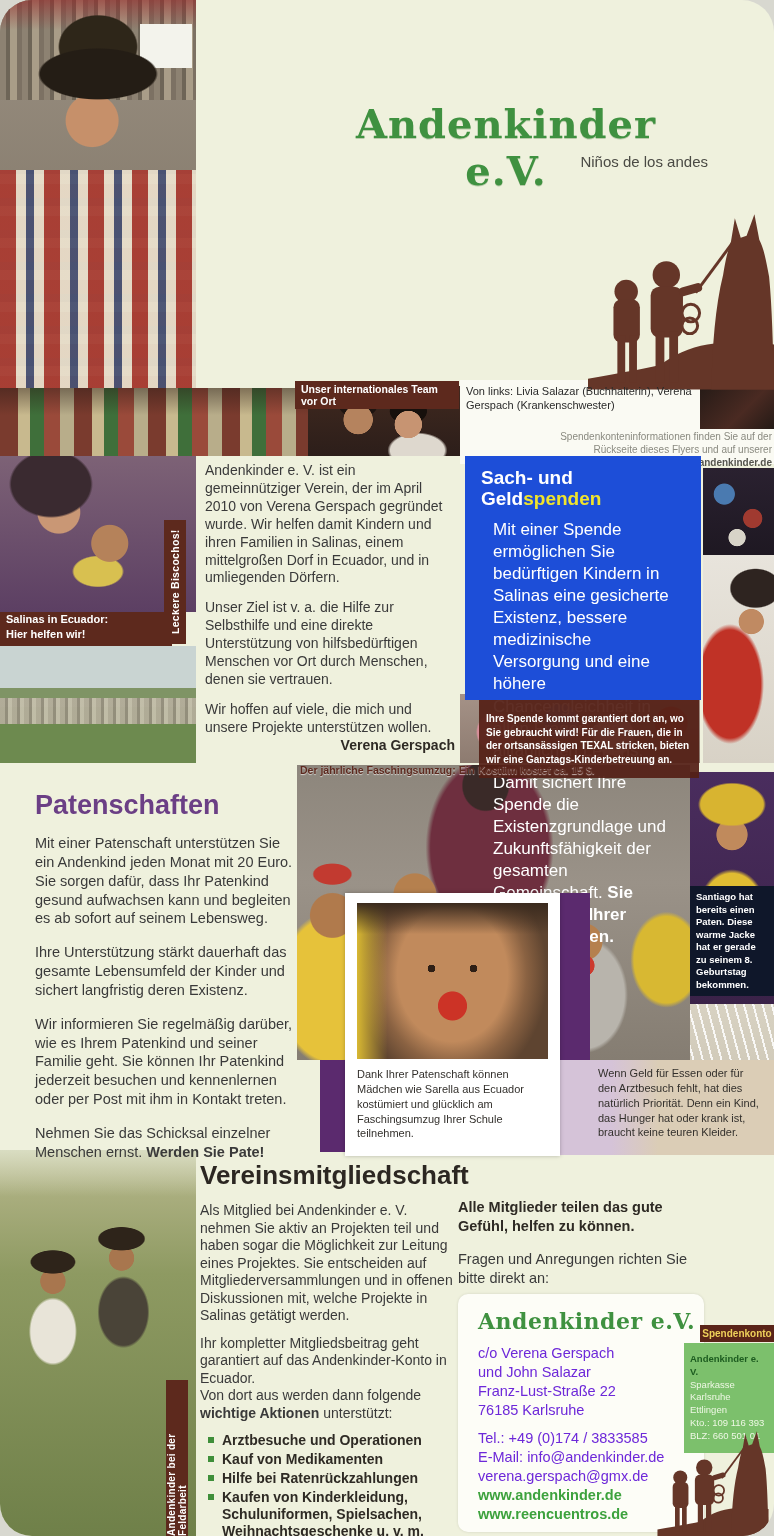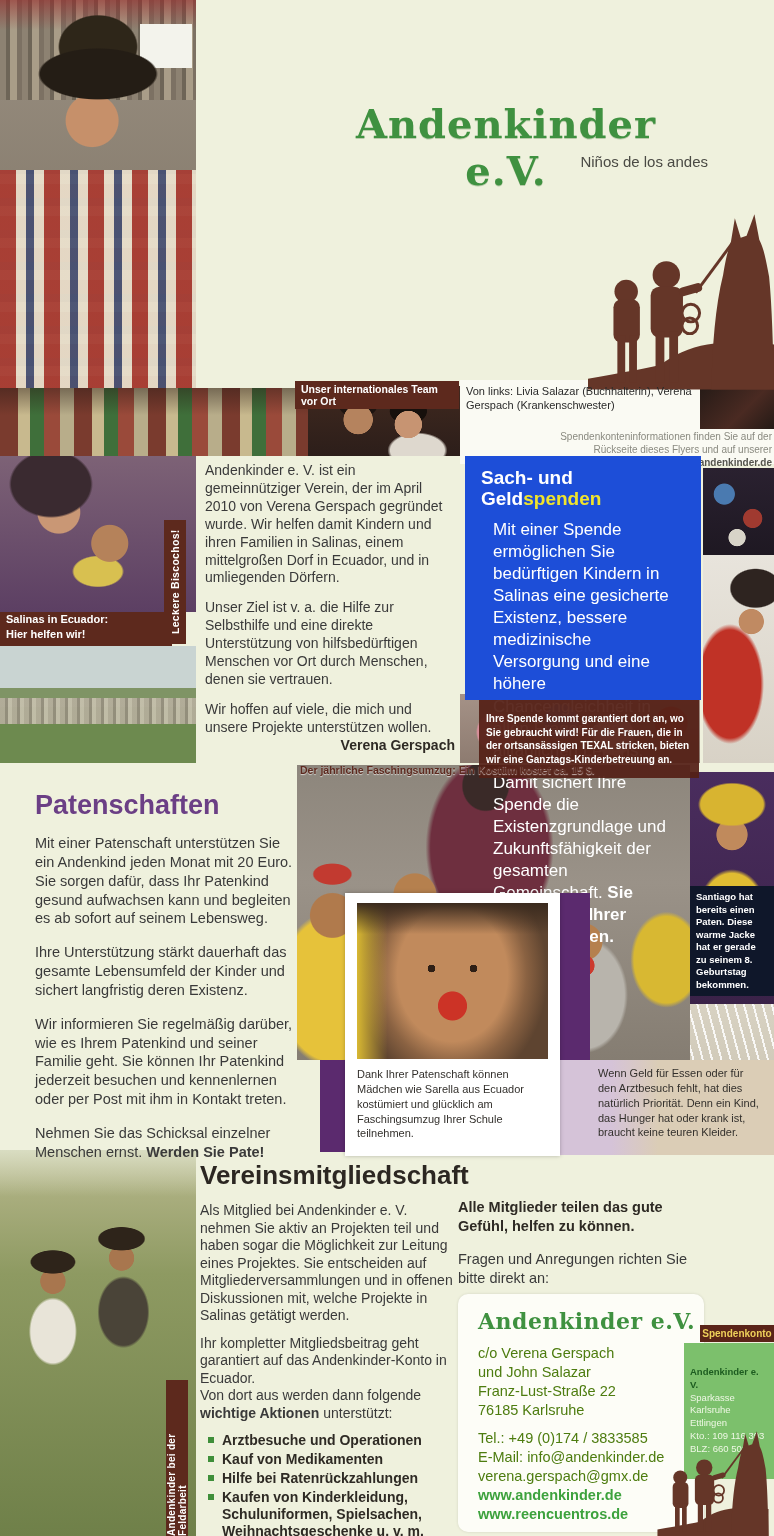--- a/index.html
+++ b/index.html
@@ -1,17 +1,17 @@
 <!DOCTYPE html>
 <html><head>
 <meta charset="utf-8">
 <style>
   html,body{margin:0;padding:0;background:#d8d8d0;}
   .flyer{position:relative;width:774px;height:1536px;margin:0 auto;background:#eff1dd;
-         font-family:"Liberation Sans",sans-serif;color:#3a3a3a;overflow:hidden;}
+         font-family:"Liberation Sans",sans-serif;color:#3a3a3a;overflow:hidden;border-radius:32px;}
   .abs{position:absolute;}
   
   .white-zone{left:460px;top:380px;width:314px;height:84px;background:#fafaf3;}
   
   .photo{background-color:#999;}
   .photo-girl{left:0;top:0;width:196px;height:389px;background:
     radial-gradient(ellipse 60px 26px at 50% 19%, #241d15 96%, transparent 100%),
     radial-gradient(ellipse 40px 32px at 50% 12%, #2e2619 96%, transparent 100%),
     radial-gradient(circle 27px at 47% 31%, #c6906a 96%, transparent 100%),
     linear-gradient(#f3f3ec,#f3f3ec) no-repeat right 4px top 24px / 52px 44px,
@@ -151,27 +151,27 @@
   .mem-col p{margin:0 0 10px;}
   .bullets{margin:10px 0 0 8px;}
   .bullet-item{display:flex;margin:0 0 2px;font-weight:bold;color:#2e2a24;line-height:1.22;}
   .sq{flex:0 0 auto;width:6px;height:6px;background:#3f8f3a;margin:5px 8px 0 0;}
   .mem-right-bold{left:458px;top:1198px;width:252px;font-size:14.5px;font-weight:bold;color:#2e2a24;line-height:1.3;}
   .mem-right-note{left:458px;top:1250px;width:252px;font-size:14.5px;line-height:1.3;}
   
   .card{left:458px;top:1294px;width:246px;height:238px;background:#fdfdf7;border-radius:10px;
     box-shadow:0 0 3px rgba(0,0,0,.12);padding:14px 0 0 20px;box-sizing:border-box;}
   .card-logo{font-family:"DejaVu Serif",serif;font-weight:bold;font-size:22px;color:#3f9140;letter-spacing:.5px;margin:0 0 10px;}
-  .card-line{font-size:14.5px;line-height:1.3;color:#4d7c0f;}
+  .card-line{font-size:14.5px;line-height:1.3;color:#6d28d9;}
   .card-gap{height:10px;}
   .weblink{font-size:14.5px;line-height:1.3;font-weight:bold;color:#3da23d;text-decoration:none;display:block;}
   
   .konto-head{left:700px;top:1325px;width:74px;background:#5a2418;color:#eed05a;font-size:10px;
     font-weight:bold;text-align:center;padding:3px 0;}
-  .konto-box{left:684px;top:1343px;width:90px;background:#7cc06c;padding:23px 6px;box-sizing:border-box;
+  .konto-box{left:684px;top:1343px;width:90px;background:#7cc06c;padding:10px 6px;box-sizing:border-box;
     font-size:9.5px;line-height:1.35;color:#eef7e4;}
   .konto-box .kname{font-weight:bold;color:#1d5c20;}
 </style>
 </head>
 <body>
 
 <svg width="0" height="0" style="position:absolute">
   <defs>
     <g id="sil-shape" fill="#653628">
       <path d="M0,190 L0,184 C28,179 52,175 74,170 C86,160 104,152 122,149 C148,145 170,146 190,149 L190,195 L0,195 Z"></path>

